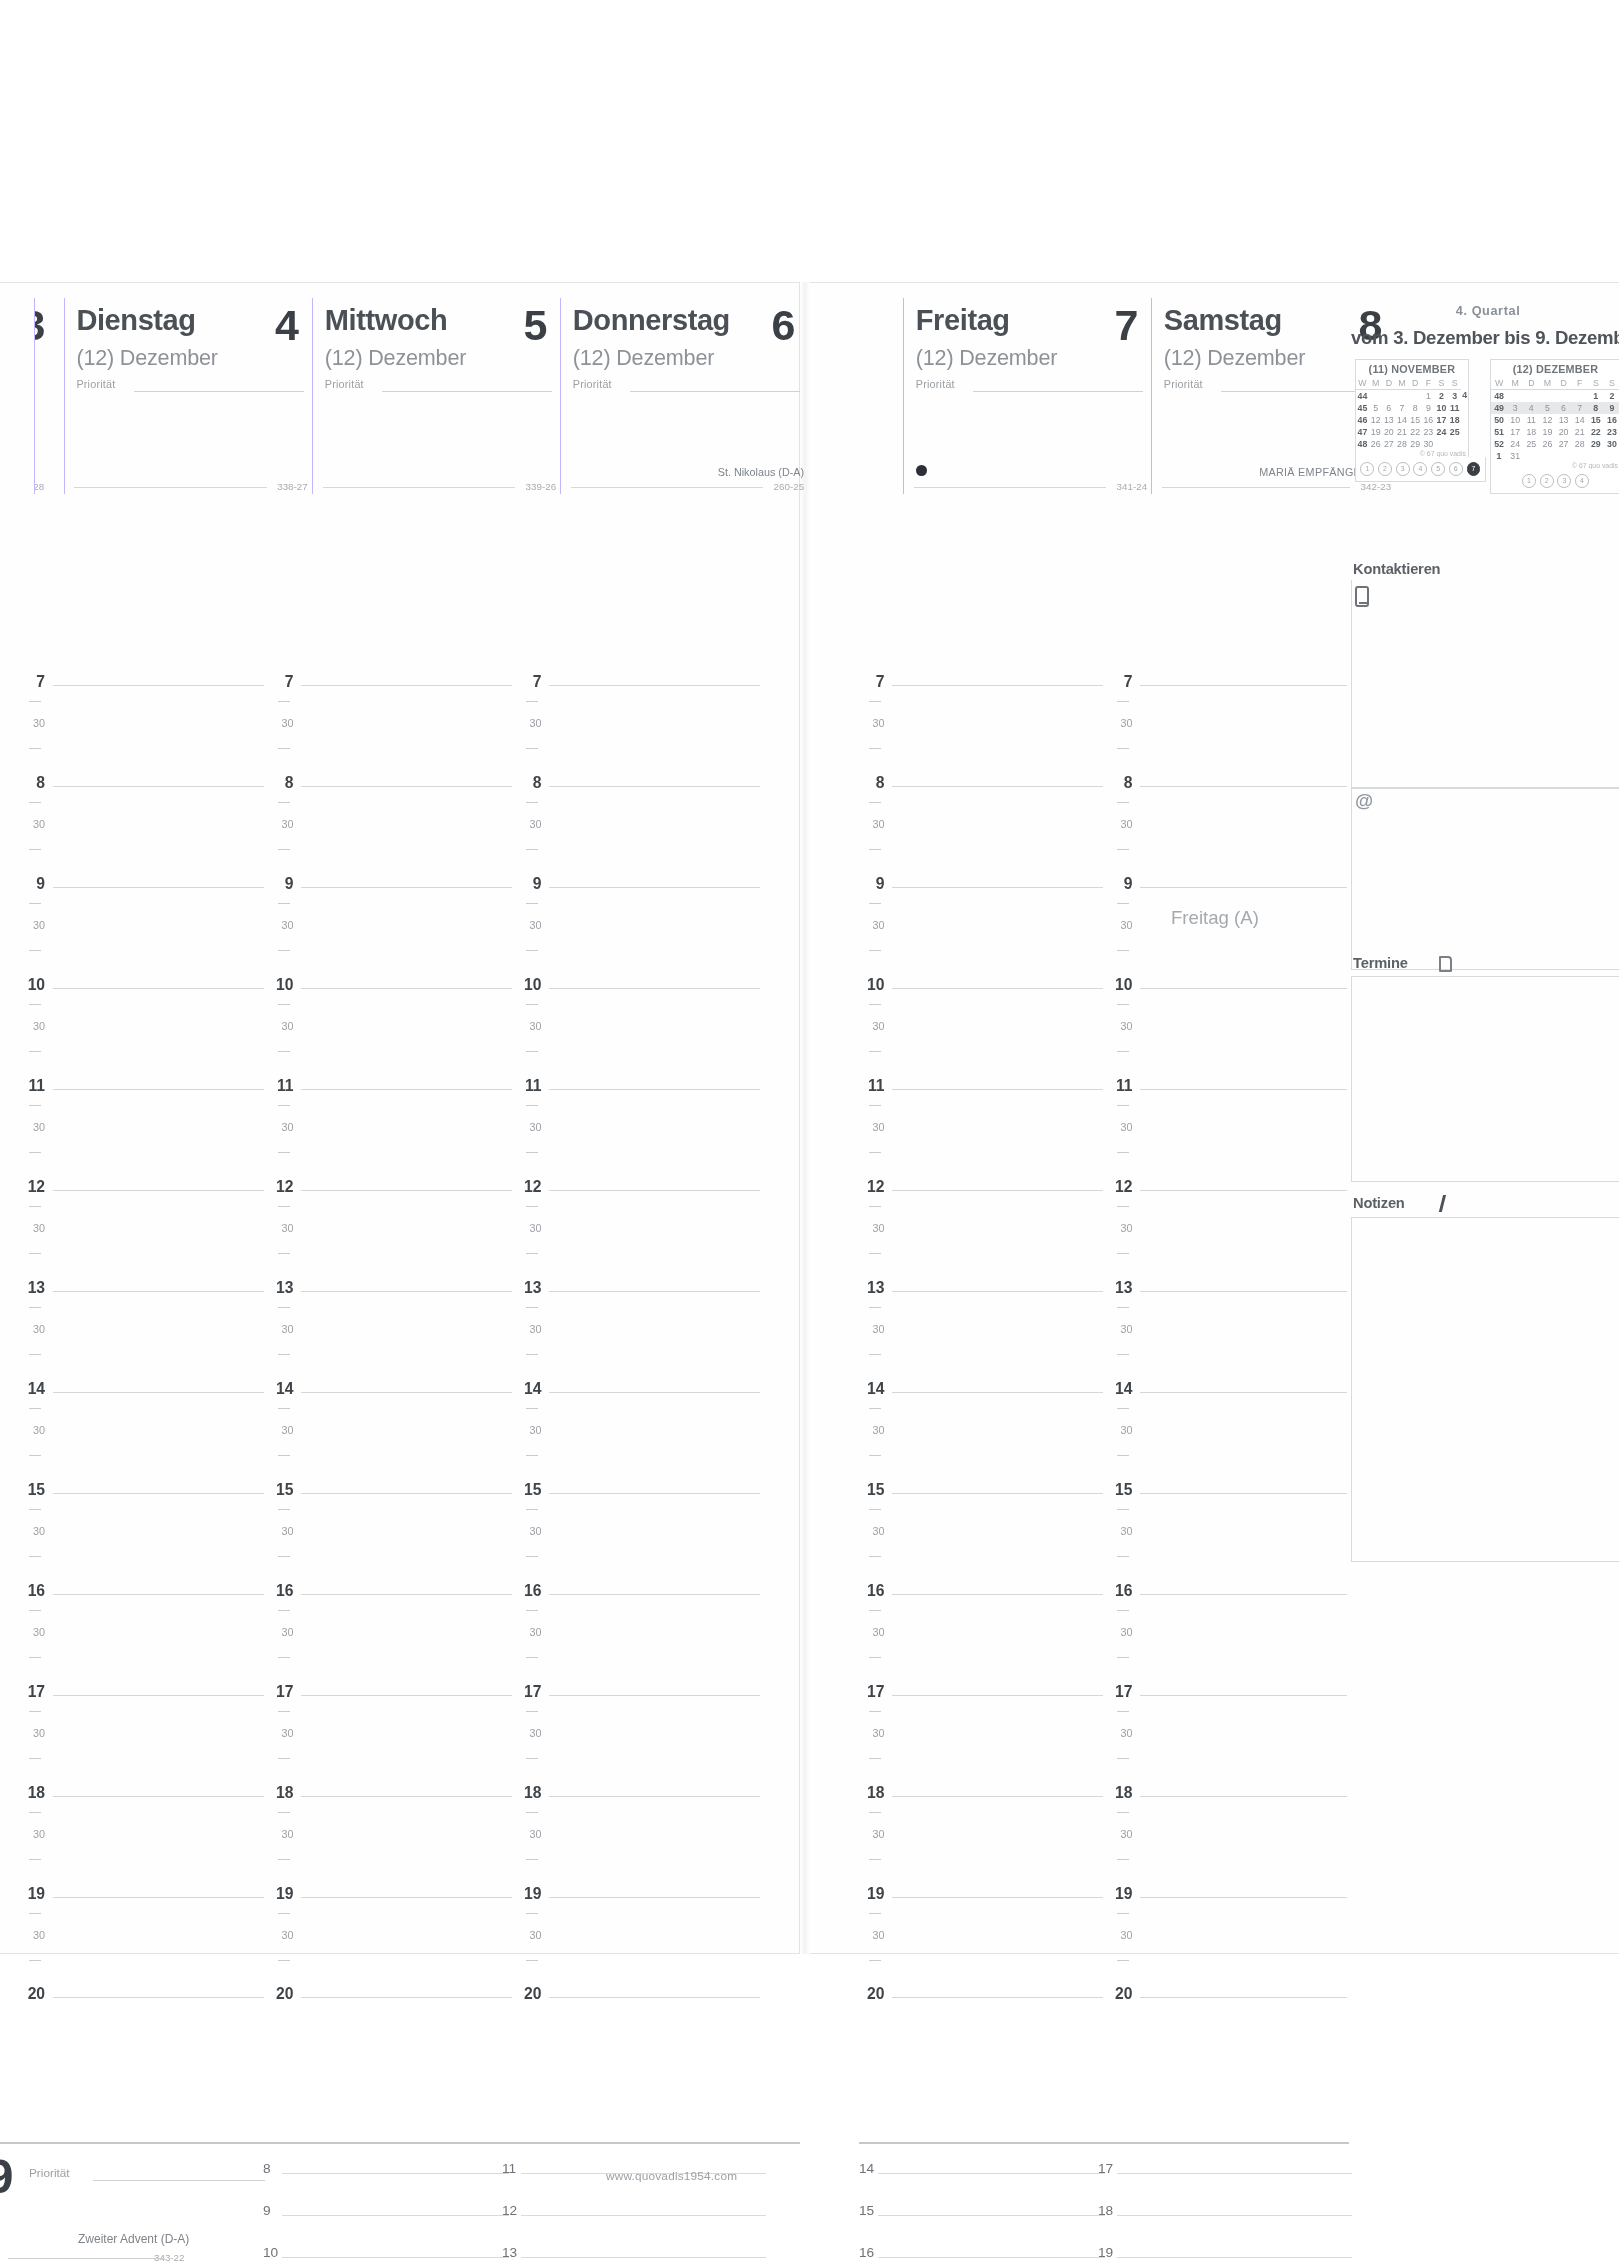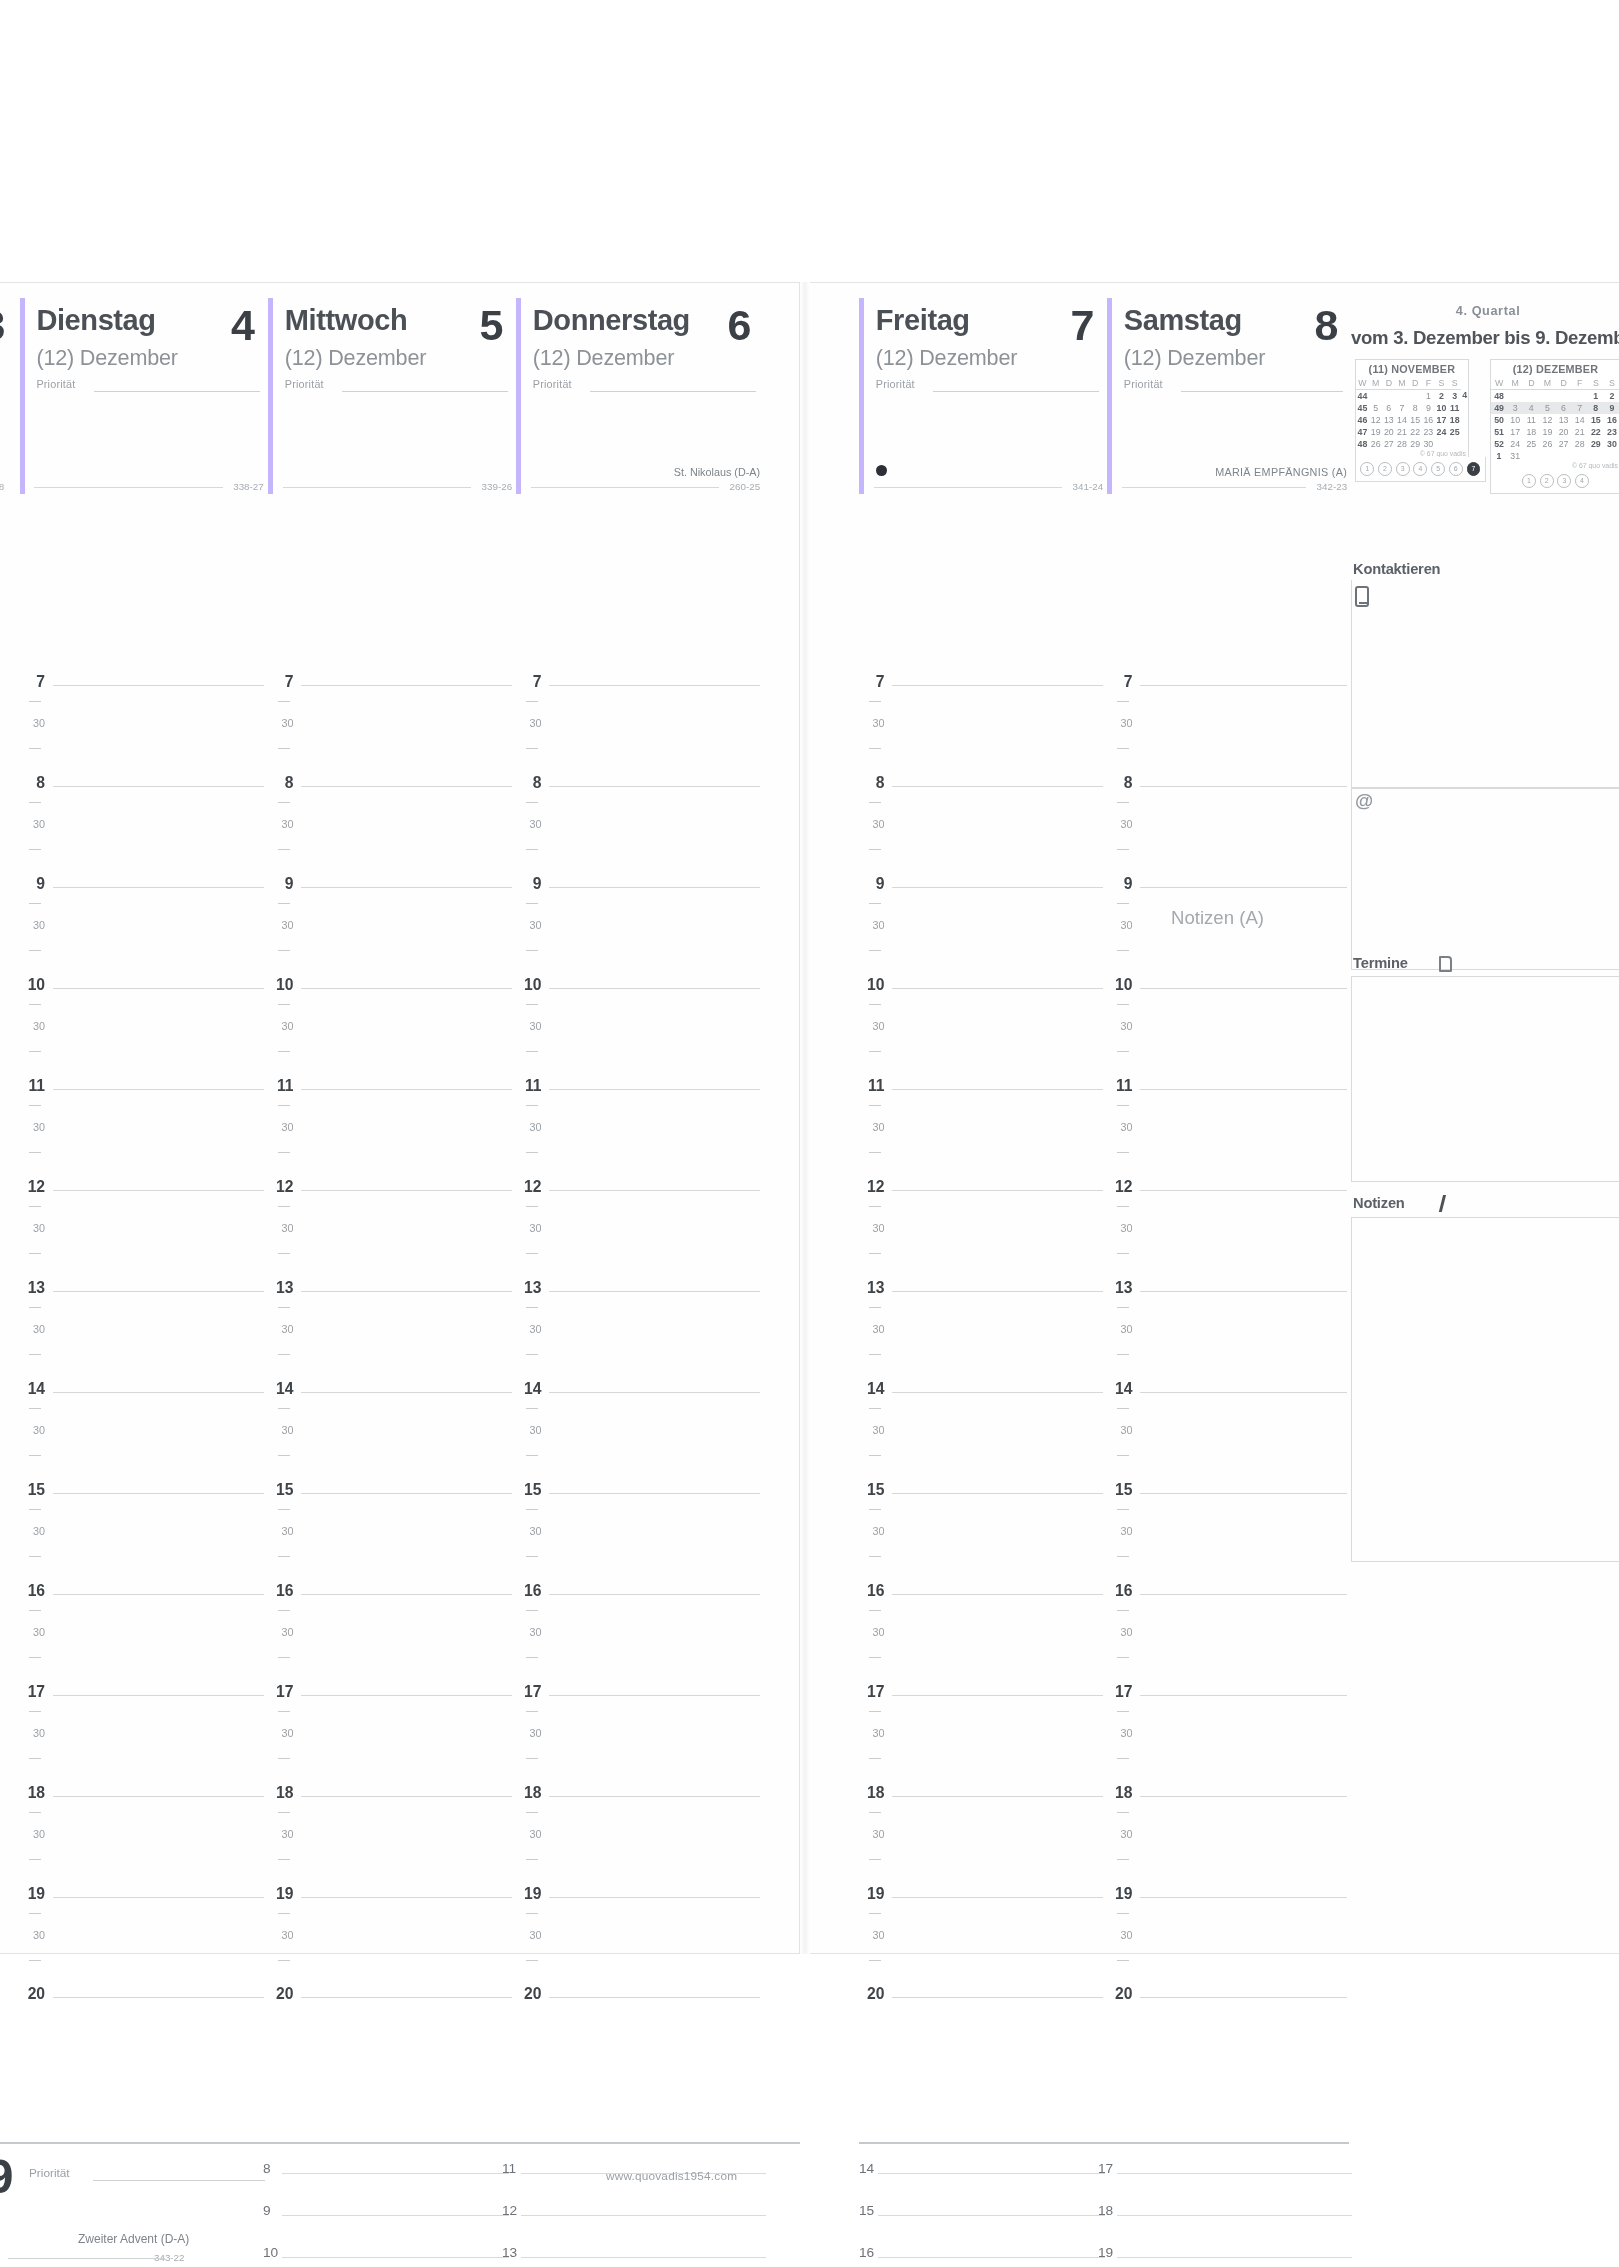--- a/index.html
+++ b/index.html
@@ -26,21 +26,22 @@
     background:#fefefe;
     border:1px solid #e3e3e3;
     box-sizing:border-box;
   }
   .gutter{
     position:absolute;left:800px;top:0;width:9.8px;height:1672px;
     background:linear-gradient(to right,#ffffff,#f3f3f3,#ffffff);
   }
   .day-hd{
     position:absolute;top:0;height:196px;box-sizing:border-box;
-    border-left:5px solid #c4b5fd;
+    border-left:1px solid #c4b5fd;
+    margin-left:44px;
   }
   .day-hd .bignum{
     position:absolute;right:13.7px;top:5.9px;
     font-size:43px;font-weight:bold;color:#3b4046;letter-spacing:-1px;
     line-height:43px;
   }
   .day-hd .dayname{
     position:absolute;left:11.8px;top:5.9px;
     font-size:29px;font-weight:bold;color:#4b5056;line-height:33px;
     letter-spacing:-0.4px;
@@ -744,21 +745,21 @@
           <div class="half-label" style="top: 44px;">30</div>
           <div class="tick" style="top: 74px;"></div>
         </div>
         <div class="hour-row" style="top: 1704px; height: 101px;">
           <div class="hour-label" style="top: 0px;">20</div>
           <div class="hour-rule" style="top: 10.8px;"></div>
         </div>
       </div>
     </div>
 
-  <div style="position:absolute;left:1171px;top:625px;font-size:18.6px;color:#a4a9ae;">Notizen (A)</div>
+  <div style="position:absolute;left:1171px;top:625px;font-size:18.6px;color:#a4a9ae;">Freitag (A)</div>
 
   <div class="sun-sep" style="left:-7.8px;top:1860px;width:808px;"></div>
 
   <div class="sun-bignum" style="left:-13.7px;top:1870px;">9</div>
   <div class="sun-prio" style="left:29px;top:1884px;">Priorität</div>
   <div class="sun-prio-rule" style="left:93px;top:1898px;width:172px;"></div>
   <div class="sun-holiday" style="left:78px;top:1950px;">Zweiter Advent (D-A)</div>
   <div class="sun-code" style="left:154px;top:1970px;">343-22</div>
   <div class="sun-under" style="left:7.8px;top:1976px;width:157px;"></div>
 

